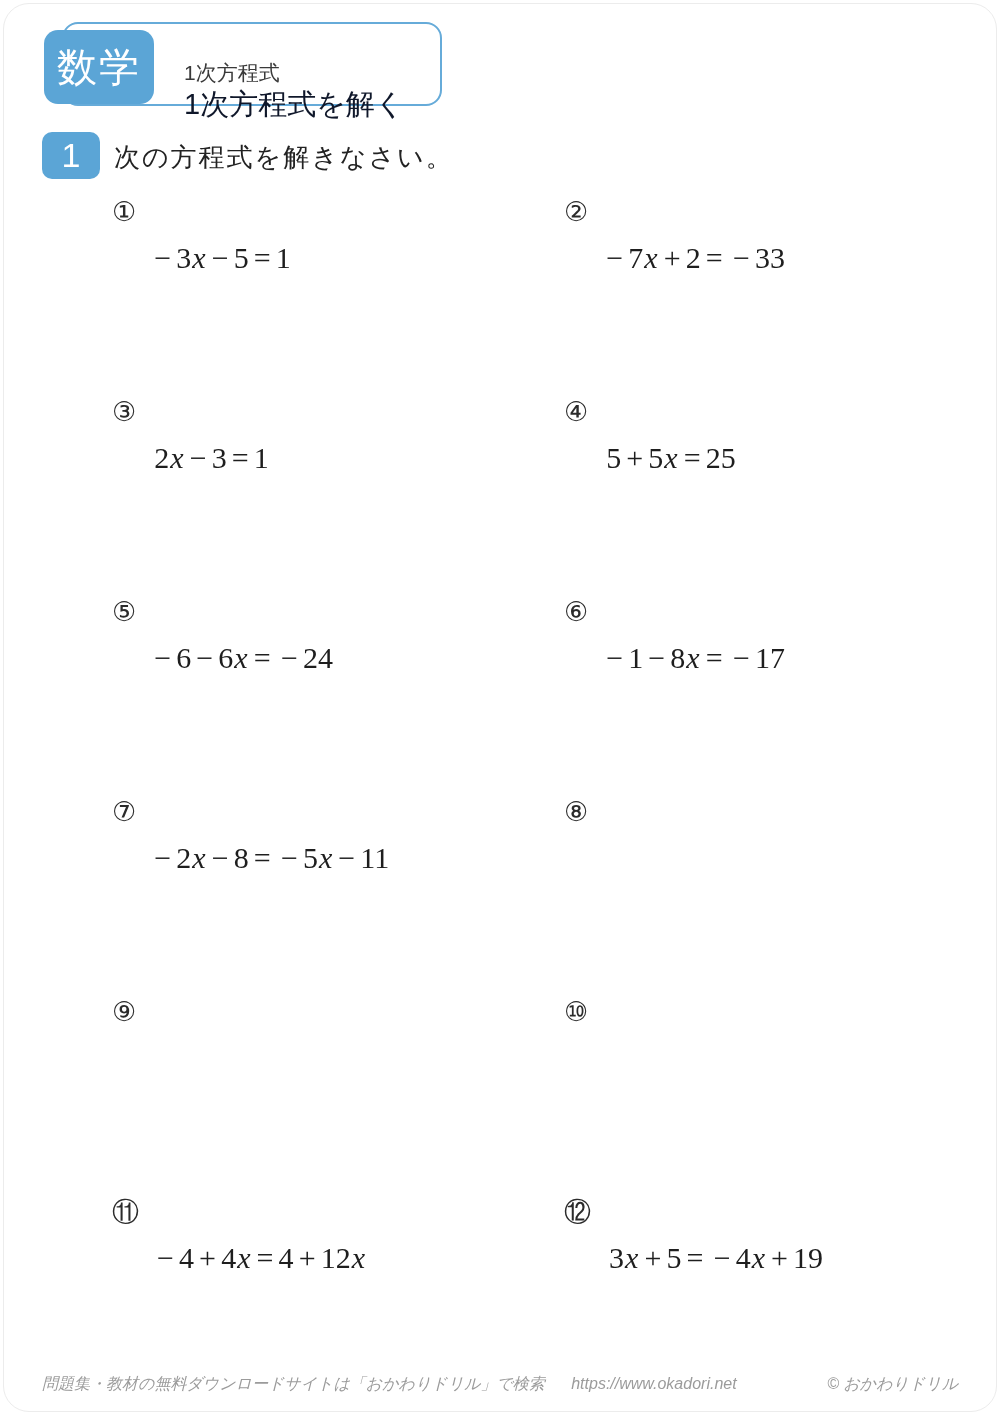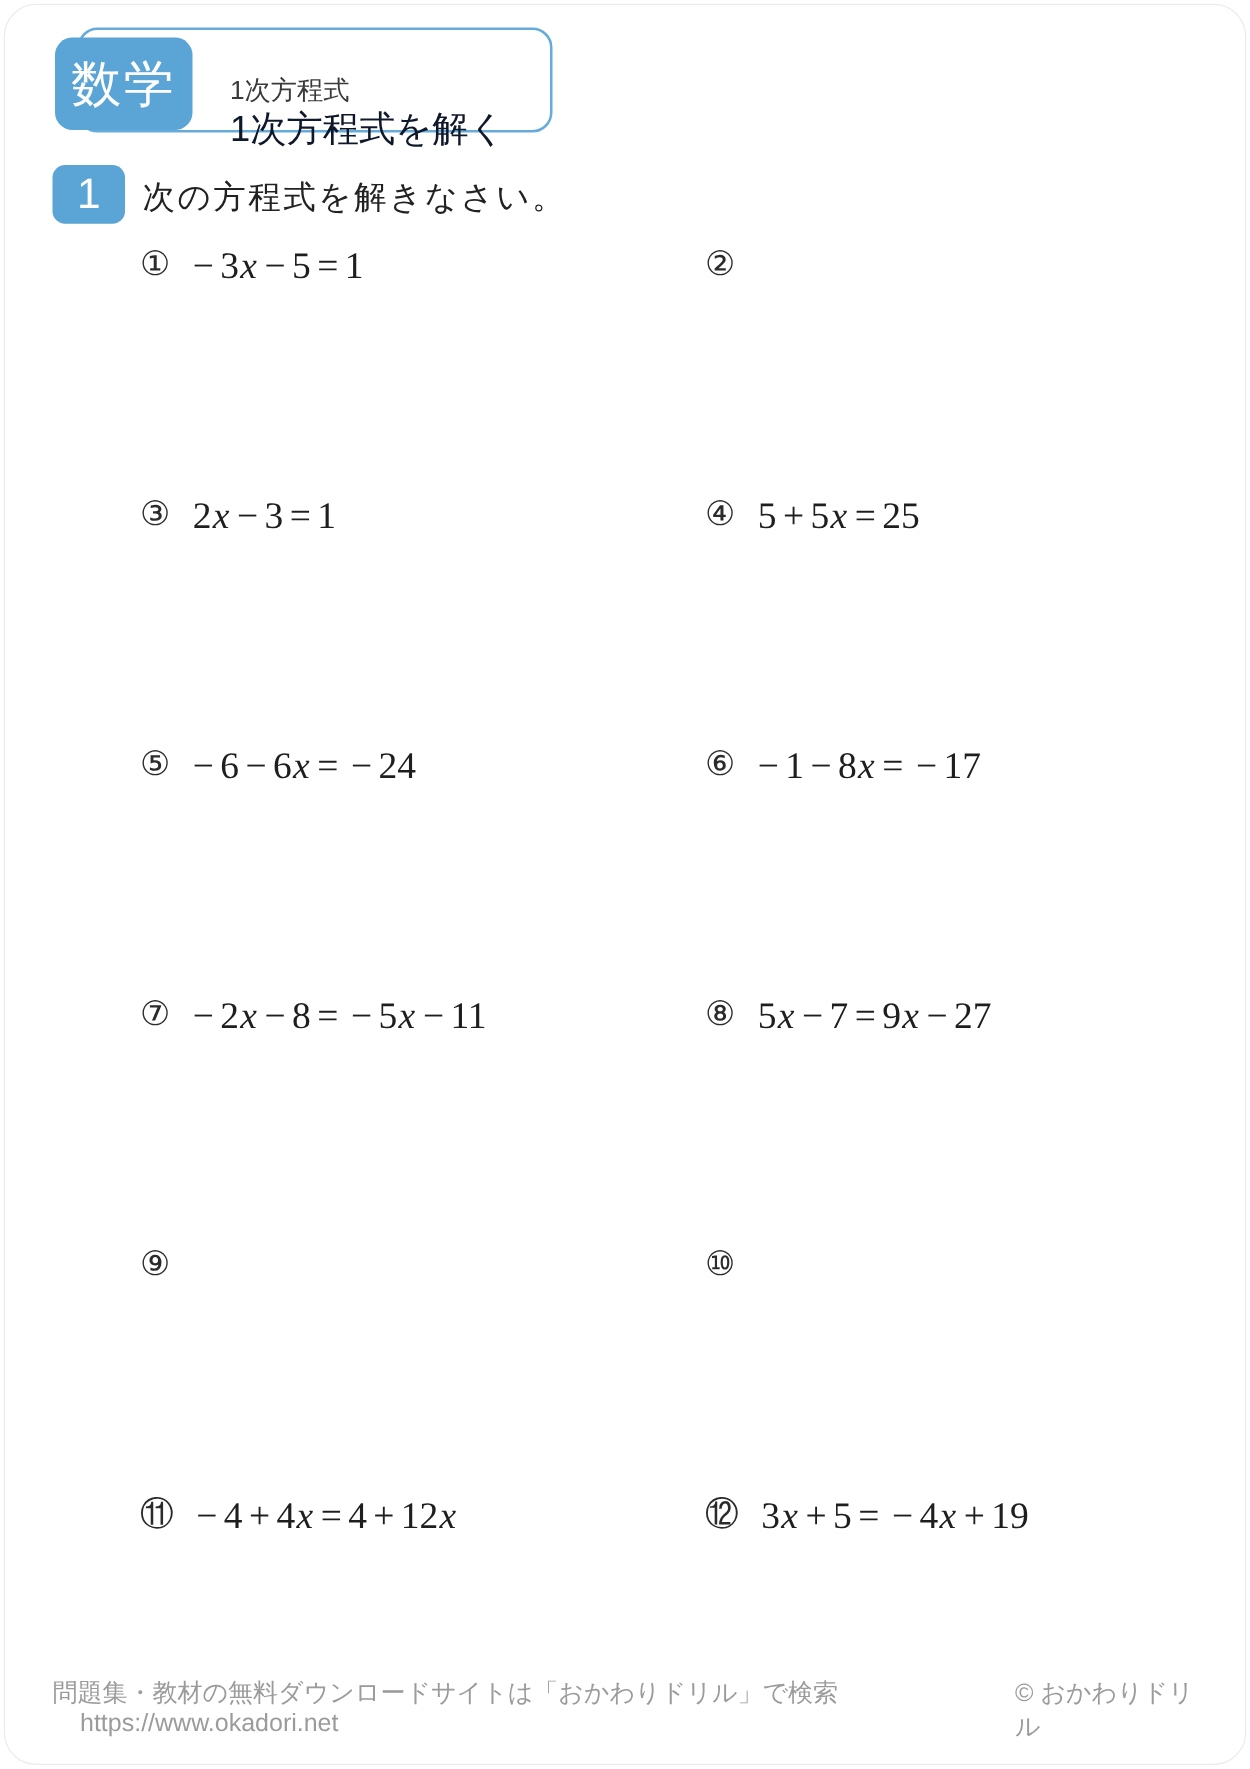--- a/index.html
+++ b/index.html
@@ -95,36 +95,38 @@
     margin-right: 18px;
     line-height: 1.2;
     flex: 0 0 auto;
   }
   .problem-eq {
     font-family: "Liberation Serif", "DejaVu Serif", serif;
     font-size: 30px;
     color: #1e1e1e;
     line-height: 1.1;
     white-space: nowrap;
+    margin-top: 45px;
   }
   .problem-eq .vx { font-style: italic; font-family: "Liberation Serif", serif; padding: 0 1px; }
   .problem-eq .op { padding: 0 0.17em; }
   .problem-eq .lead { padding-right: 0.17em; padding-left: 0; }
 
   
   .footer {
     position: absolute;
     left: 0; bottom: 16px;
     width: 100%;
     padding: 0 38px;
     display: flex;
     justify-content: space-between;
     align-items: baseline;
     color: #9b9b9b;
-    font-size: 20px;
+    font-size: 16px;
+    font-style: italic;
   }
   .footer .site-url { margin-left: 22px; color: #9b9b9b; }
 </style>
 </head>
 <body>
 
 <div class="page">
 
   <div class="header">
     <div class="title-box"></div>
@@ -145,20 +147,21 @@
   </div>
 
   <div class="problems">
     <div class="problem">
       <span class="problem-number">①</span>
       <span class="problem-eq"><span class="op lead">−</span><span>3</span><span class="vx">x</span><span class="op">−</span><span>5</span><span class="op">=</span><span>1</span></span>
     </div>
 
     <div class="problem">
       <span class="problem-number">②</span>
+      <span class="problem-eq"><span class="op lead">−</span><span>7</span><span class="vx">x</span><span class="op">+</span><span>2</span><span class="op">=</span><span class="op">−</span><span>3</span><span>3</span></span>
     </div>
 
     <div class="problem">
       <span class="problem-number">③</span>
       <span class="problem-eq"><span>2</span><span class="vx">x</span><span class="op">−</span><span>3</span><span class="op">=</span><span>1</span></span>
     </div>
 
     <div class="problem">
       <span class="problem-number">④</span>
       <span class="problem-eq"><span>5</span><span class="op">+</span><span>5</span><span class="vx">x</span><span class="op">=</span><span>2</span><span>5</span></span>
@@ -174,21 +177,20 @@
       <span class="problem-eq"><span class="op lead">−</span><span>1</span><span class="op">−</span><span>8</span><span class="vx">x</span><span class="op">=</span><span class="op">−</span><span>1</span><span>7</span></span>
     </div>
 
     <div class="problem">
       <span class="problem-number">⑦</span>
       <span class="problem-eq"><span class="op lead">−</span><span>2</span><span class="vx">x</span><span class="op">−</span><span>8</span><span class="op">=</span><span class="op">−</span><span>5</span><span class="vx">x</span><span class="op">−</span><span>1</span><span>1</span></span>
     </div>
 
     <div class="problem">
       <span class="problem-number">⑧</span>
-      <span class="problem-eq"><span>5</span><span class="vx">x</span><span class="op">−</span><span>7</span><span class="op">=</span><span>9</span><span class="vx">x</span><span class="op">−</span><span>2</span><span>7</span></span>
     </div>
 
     <div class="problem">
       <span class="problem-number">⑨</span>
     </div>
 
     <div class="problem">
       <span class="problem-number">⑩</span>
     </div>
 

